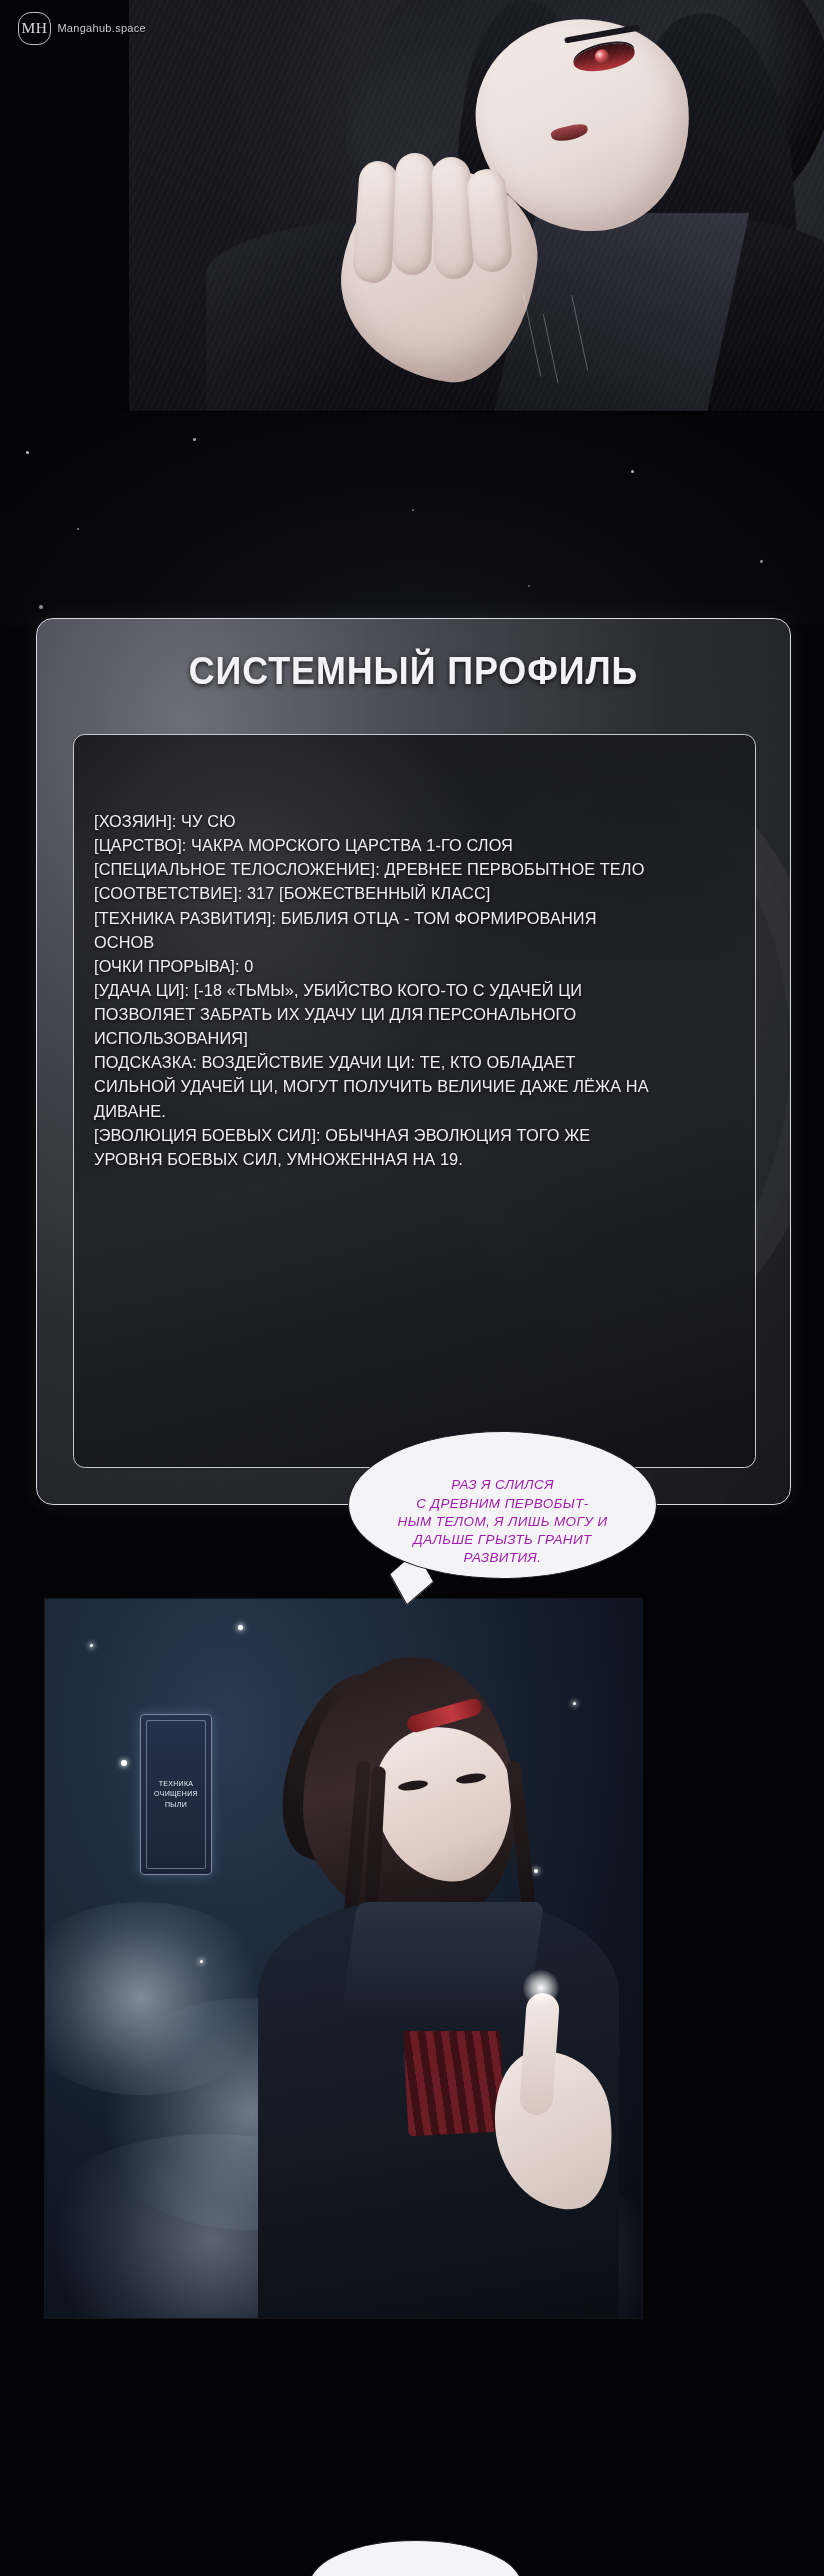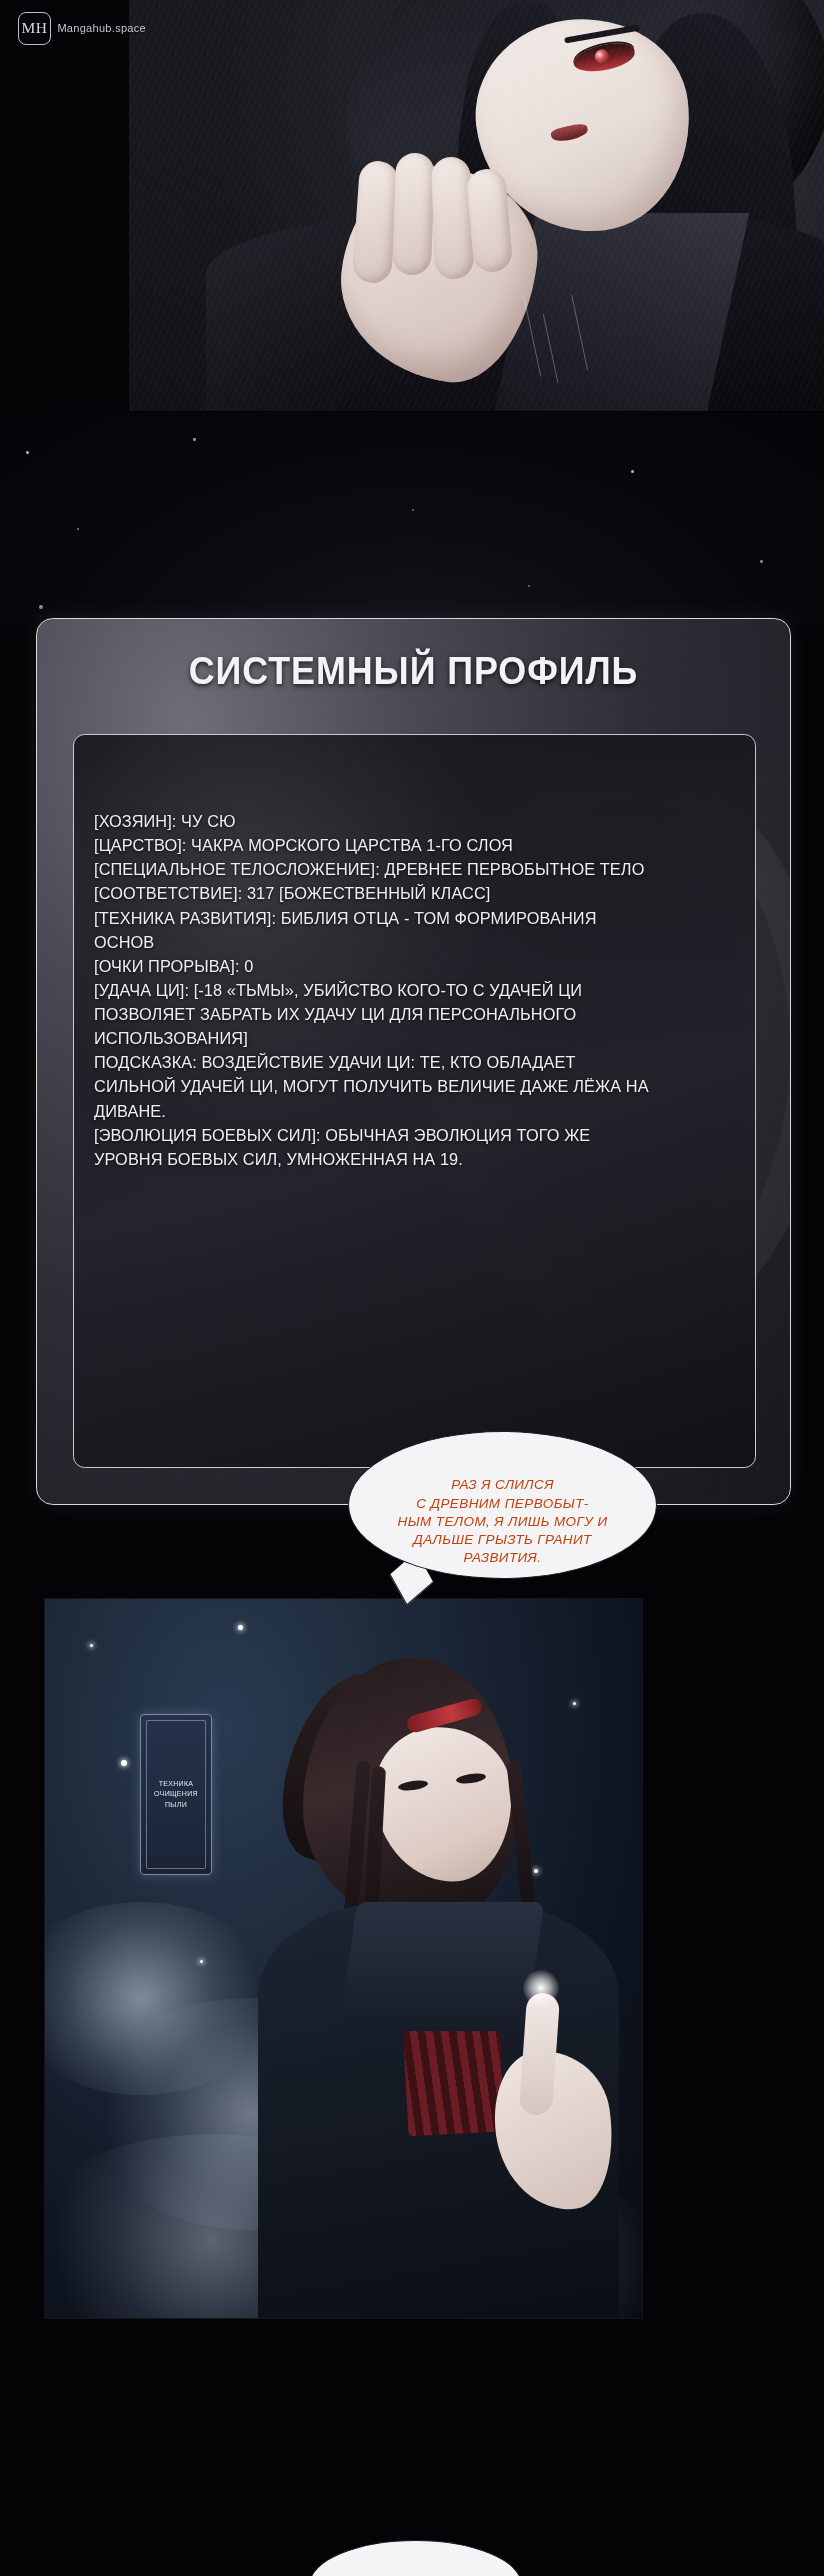--- a/index.html
+++ b/index.html
@@ -32,21 +32,21 @@
     display: flex;
     align-items: center;
     gap: 6.4px;
     z-index: 60;
     opacity: .92;
   }
   .watermark .logo-box {
     width: 33px;
     height: 33px;
     border: 1.3px solid #cfcfd6;
-    border-radius: 8px;
+    border-radius: 13px;
     display: flex;
     align-items: center;
     justify-content: center;
     color: #e9e9ef;
     font-size: 15.5px;
     letter-spacing: 0.6px;
     font-family: "Liberation Serif", serif;
     background: rgba(10,10,14,.35);
   }
   .watermark .logo-text {
@@ -289,21 +289,21 @@
     background: #f4f4f6;
     border: 1.9px solid #1a1a1f;
     z-index: 20;
     display:flex;
     align-items:center;
     justify-content:center;
   }
   .speech-bubble .bubble-text {
     width: 232px;
     text-align: center;
-    color: #c2410c;
+    color: #a21caf;
     font-size: 13.5px;
     line-height: 1.35;
     letter-spacing: 0.4px;
     font-family: "Liberation Sans Narrow", "Liberation Sans", sans-serif;
     text-transform: uppercase;
     font-style: italic;
     white-space: pre-wrap;
     margin-top: 34px;
   }
   .bubble-tail {

